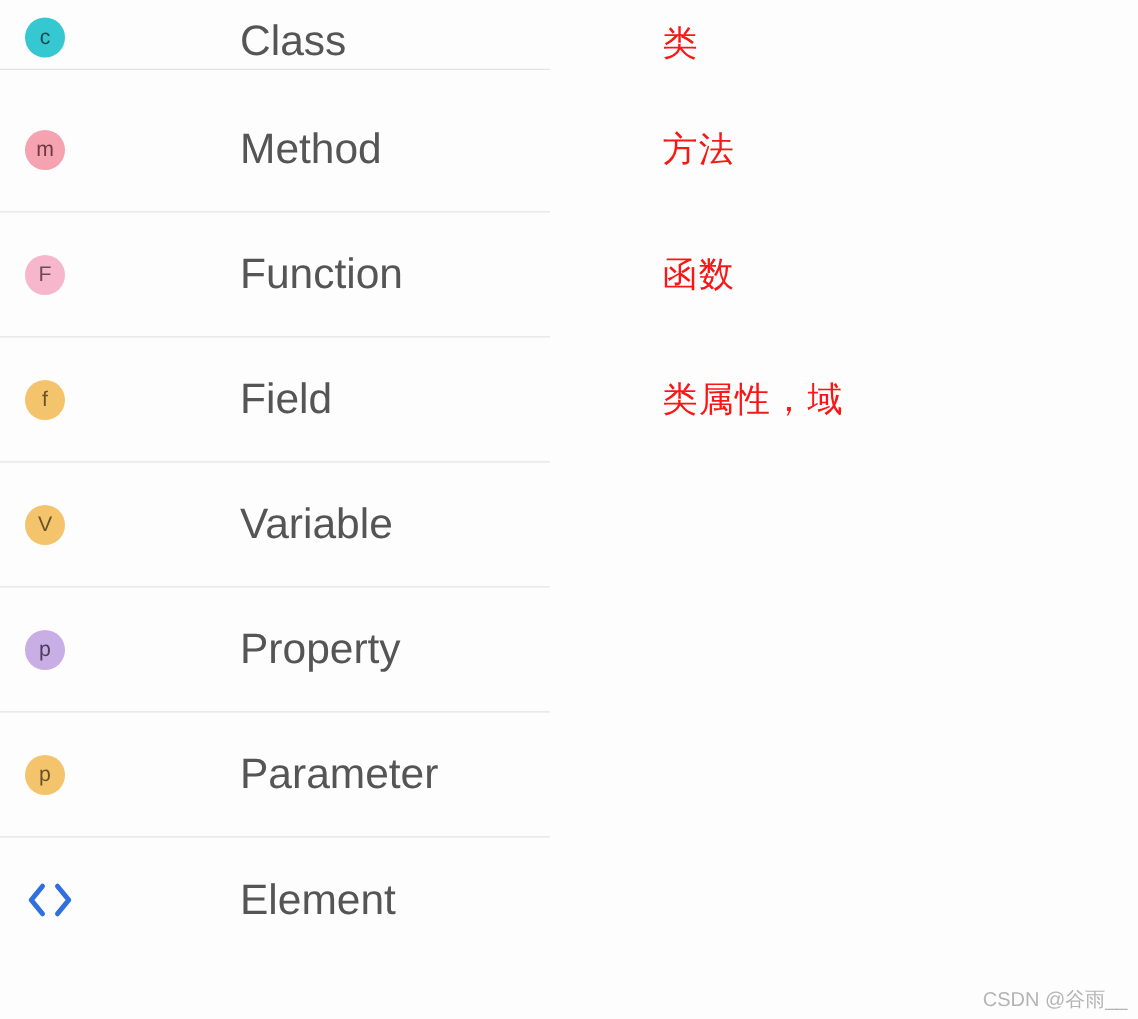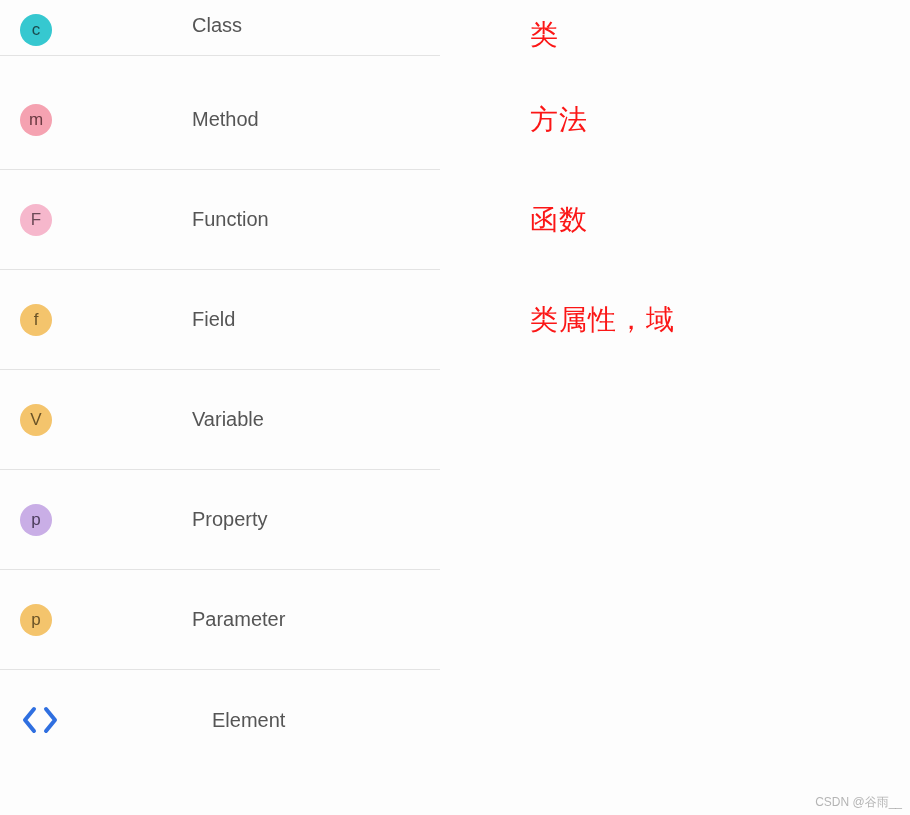--- a/index.html
+++ b/index.html
@@ -43,40 +43,40 @@
     .icon-element {
       width: 40px;
       height: 40px;
       display: flex;
       align-items: center;
       justify-content: center;
       flex-shrink: 0;
     }
     .label {
       margin-left: 140px;
-      font-size: 20px;
+      font-size: 34px;
       color: #555;
     }
     .right-col {
       flex: 1;
       display: flex;
       align-items: center;
       padding-left: 90px;
     }
     .translation {
       font-size: 28px;
       color: #fb1616;
       font-family: "Microsoft YaHei", SimSun, sans-serif;
       letter-spacing: 1px;
     }
     .watermark {
       position: absolute;
       right: 8px;
       bottom: 4px;
-      font-size: 12px;
+      font-size: 16px;
       color: rgba(120,120,120,0.55);
       font-family: Arial, "Microsoft YaHei", sans-serif;
     }
   </style>
 </head>
 <body>
 
 <div class="container">
 
   <div class="row row-first">
@@ -134,21 +134,21 @@
   </div>
 
   <div class="row">
     <div class="left-col">
       <span class="icon" style="background:#f4c46c;color:#6a5327;">p</span>
       <span class="label">Parameter</span>
     </div>
   </div>
 
   <div class="row">
-    <div class="left-col" style="border-bottom:none;gap:20px;">
+    <div class="left-col" style="border-bottom:none;">
       <span class="icon-element">
         <svg width="36" height="30" viewBox="0 0 36 30">
           <path d="M12 4 L3 15 L12 26" fill="none" stroke="#2f6fe0" stroke-width="4" stroke-linecap="round" stroke-linejoin="round"></path>
           <path d="M24 4 L33 15 L24 26" fill="none" stroke="#2f6fe0" stroke-width="4" stroke-linecap="round" stroke-linejoin="round"></path>
         </svg>
       </span>
       <span class="label" style="margin-left:132px;">Element</span>
     </div>
   </div>
 

